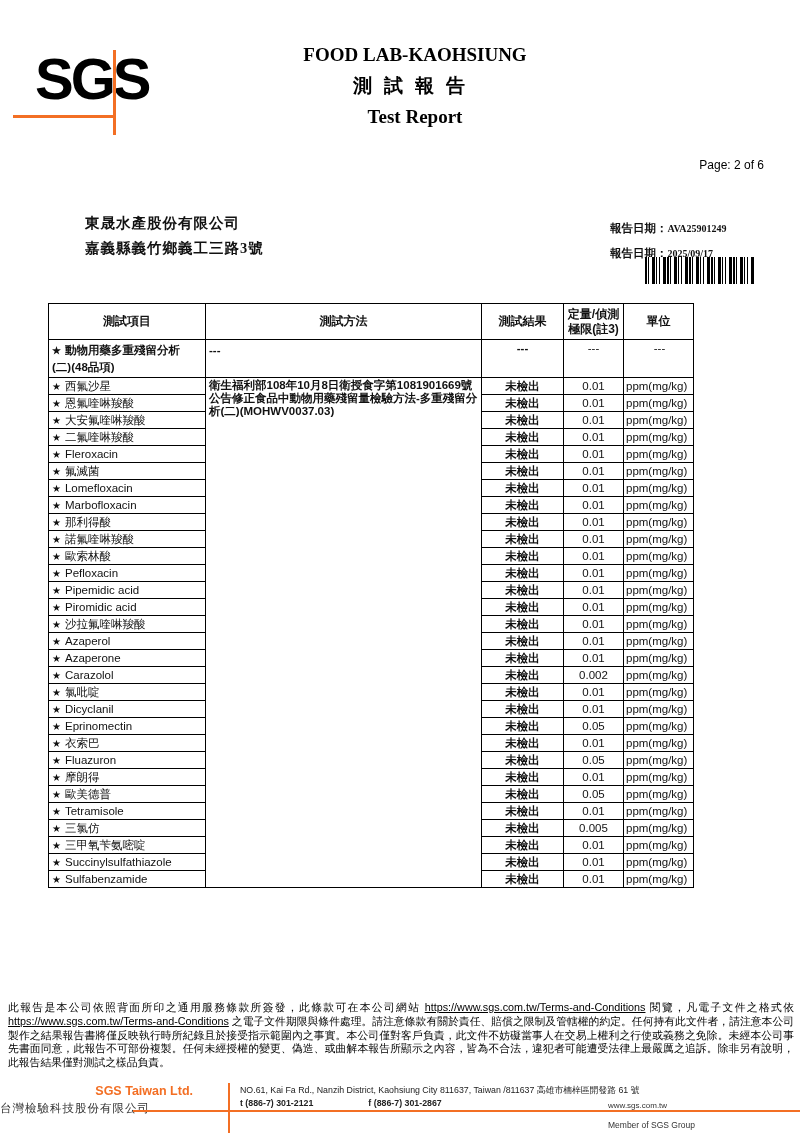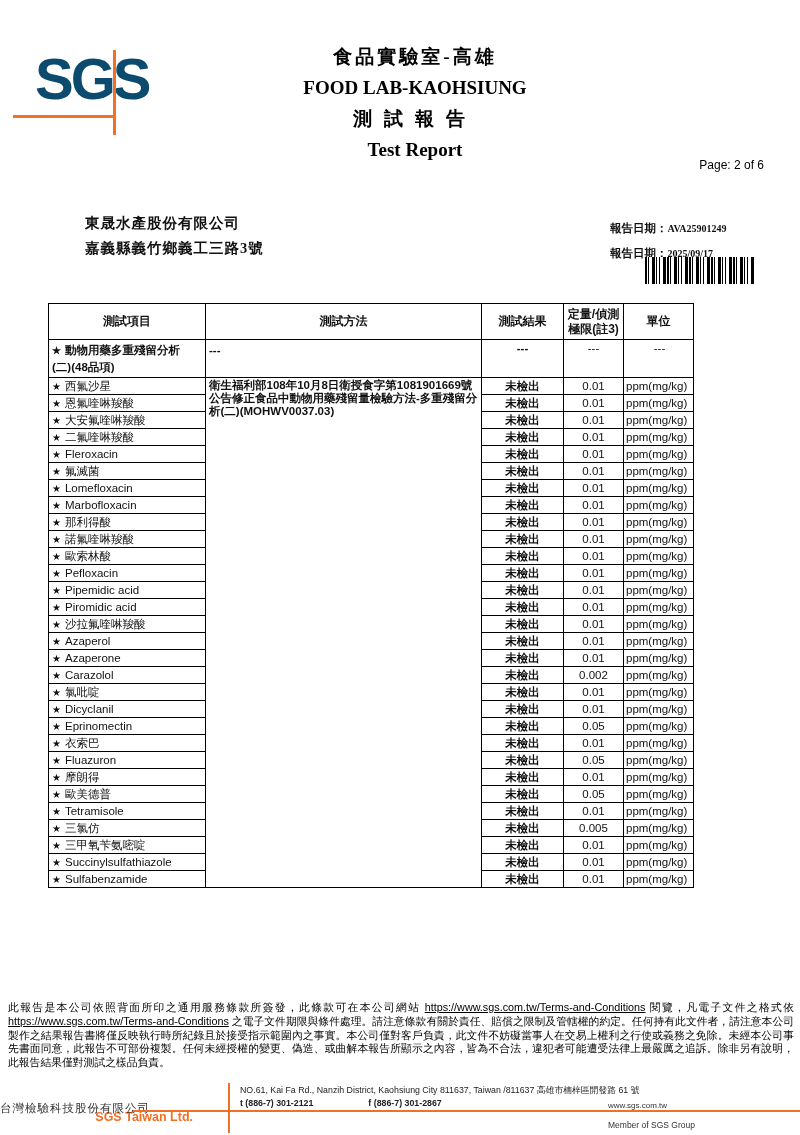--- a/index.html
+++ b/index.html
@@ -9,21 +9,21 @@
     background:#ffffff; color:#111;
     font-family:"Liberation Sans", sans-serif;
     overflow:hidden;
   }
   
   .logo { position:absolute; left:13px; top:46px; width:110px; height:92px; }
   .logo .sgs {
     position:absolute; left:22px; top:4px;
     font-family:"Liberation Sans", sans-serif;
     font-weight:bold; font-size:58px; line-height:58px;
-    color:#0c4a6e; letter-spacing:-3px;
+    color:#000000; letter-spacing:-3px;
   }
   .logo-vline { position:absolute; left:113px; top:50px; width:3px; height:85px; background:#f36f24; }
   .logo-hline { position:absolute; left:13px; top:115px; width:103px; height:3px; background:#f36f24; }
   
   .title-block { position:absolute; left:200px; top:44px; width:430px; text-align:center;
     font-family:"Liberation Serif", serif; font-weight:bold; color:#000; }
   .title-block div { margin-bottom:7px; }
   .t-zh1 { font-size:19px; letter-spacing:3px; }
   .t-en1 { font-size:19px; }
   .t-zh2 { font-size:19px; letter-spacing:12px; }
@@ -62,21 +62,21 @@
     font-size:11.5px; line-height:18px; padding:1px 3px !important; white-space:normal !important; }
   td.c-result { text-align:center; font-weight:bold; }
   td.c-limit { text-align:center; }
   td.c-unit { text-align:left; padding-left:2px !important; }
   .star { font-size:10px; margin-right:4px; }
   
   .disclaimer { position:absolute; left:8px; top:1001px; width:786px;
     font-size:10.8px; line-height:13.8px; text-align:justify; color:#000; }
   .disclaimer .url { text-decoration:underline; }
   
-  .f-sgs-en { position:absolute; left:0; top:1110px; width:193px; text-align:right;
+  .f-sgs-en { position:absolute; left:0; top:1084px; width:193px; text-align:right;
     font-weight:bold; font-size:12.5px; color:#f36f24; }
   .f-sgs-zh { position:absolute; left:0; top:1101px; width:216px; text-align:left;
     font-family:"Liberation Serif", serif; font-size:11.5px; letter-spacing:1px; color:#333; }
   .f-vline { position:absolute; left:228px; top:1083px; width:2px; height:50px; background:#f36f24; }
   .f-hline { position:absolute; left:133px; top:1110px; width:667px; height:2px; background:#f36f24; }
   .f-addr { position:absolute; left:240px; top:1085px; font-size:8.8px; color:#222; }
   .f-phone { position:absolute; left:240px; top:1098px; font-size:8.8px; color:#222;font-weight:bold; }
   .f-phone .fax { margin-left:55px; }
   .f-www { position:absolute; left:608px; top:1101px; font-size:8px; color:#333; }
   .f-member { position:absolute; left:608px; top:1120px; font-size:8.5px; color:#333; }
@@ -86,21 +86,20 @@
 
 <div class="page">
 
   <div class="logo">
     <span class="sgs">SGS</span>
   </div>
   <div class="logo-vline"></div>
   <div class="logo-hline"></div>
 
   <div class="title-block">
-    <div class="t-zh1">食品實驗室-高雄</div>
     <div class="t-en1">FOOD LAB-KAOHSIUNG</div>
     <div class="t-zh2">測試報告</div>
     <div class="t-en2">Test Report</div>
   </div>
   <div class="page-num">Page: 2 of 6</div>
 
   <div class="client-name">東晟水產股份有限公司</div>
   <div class="client-addr">嘉義縣義竹鄉義工三路3號</div>
 
   <div class="meta-row1">

